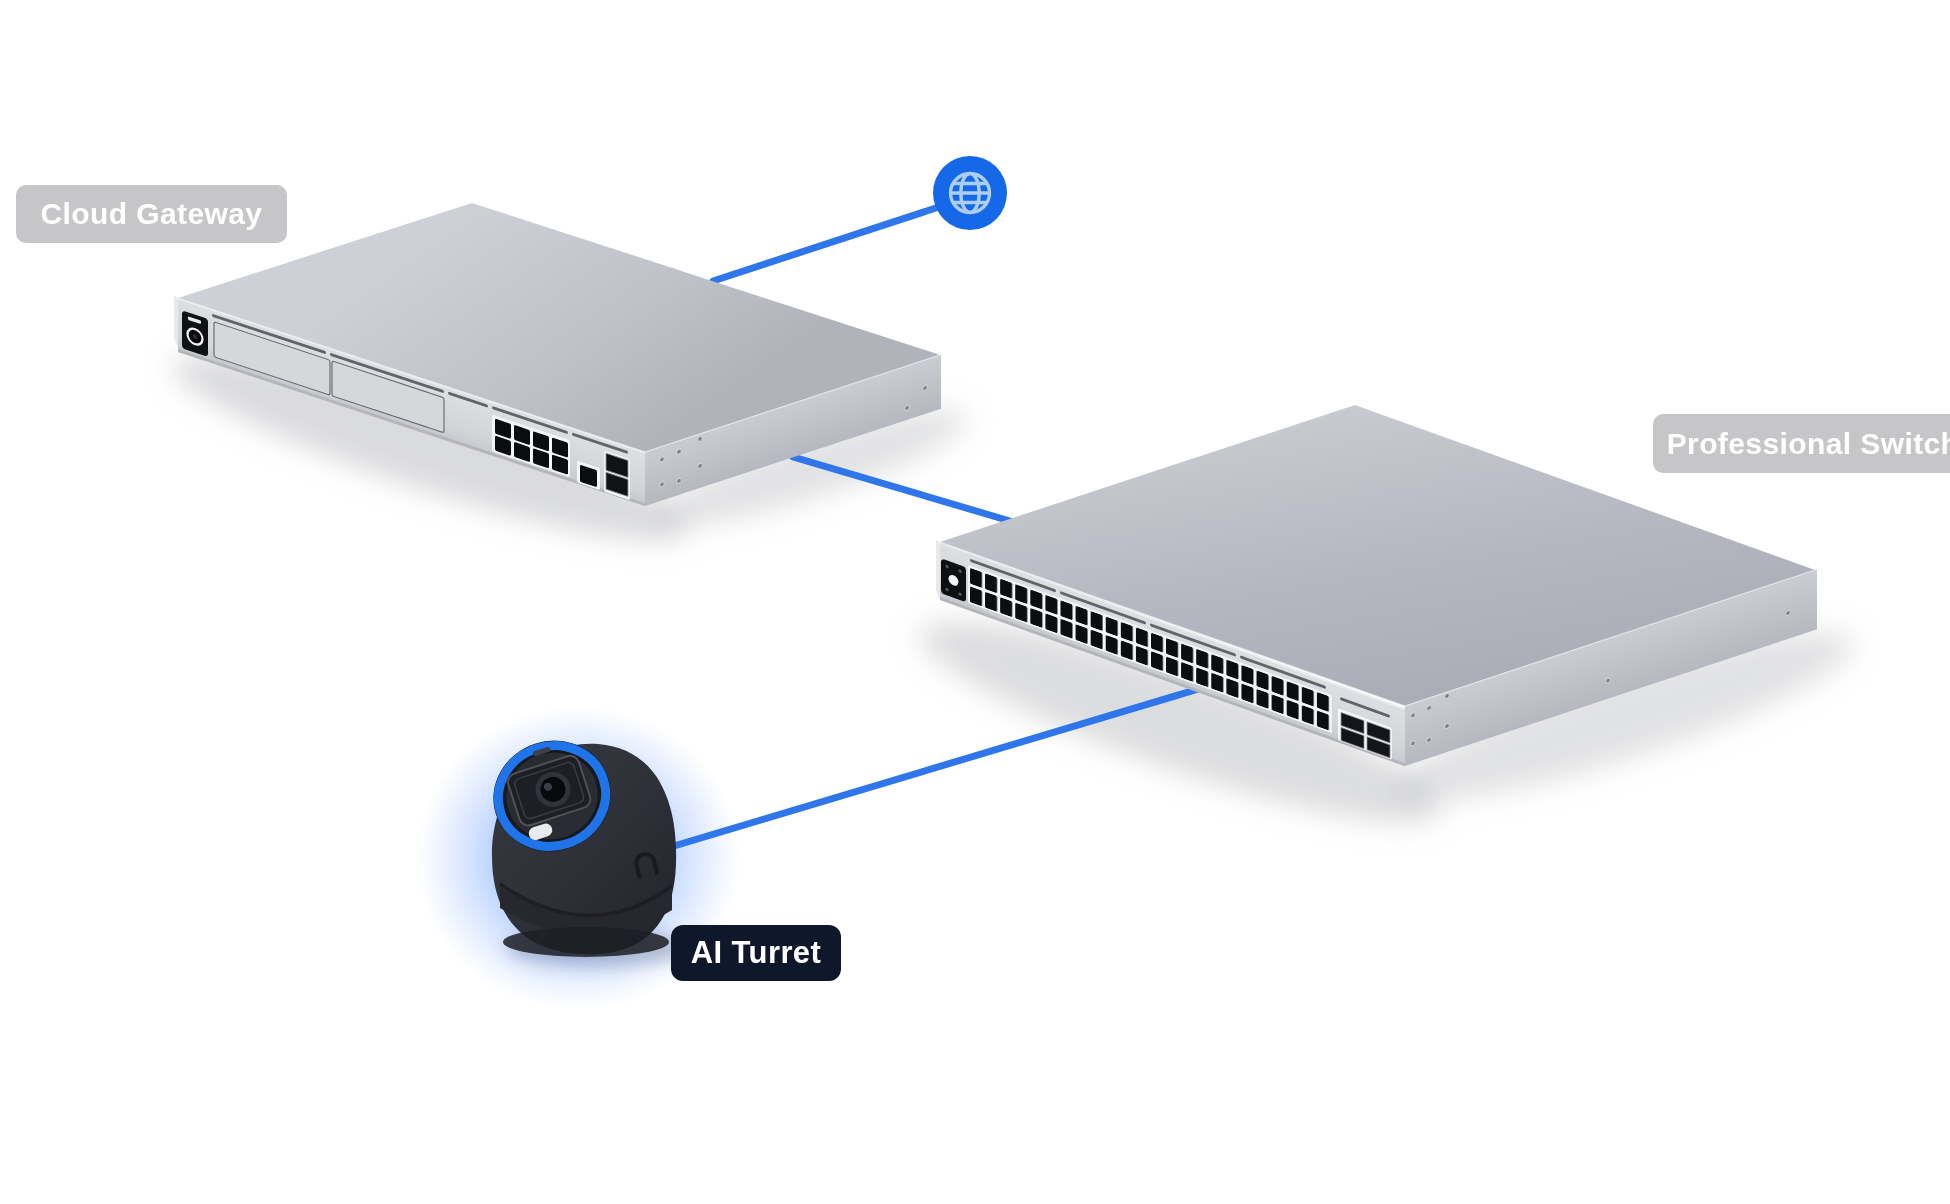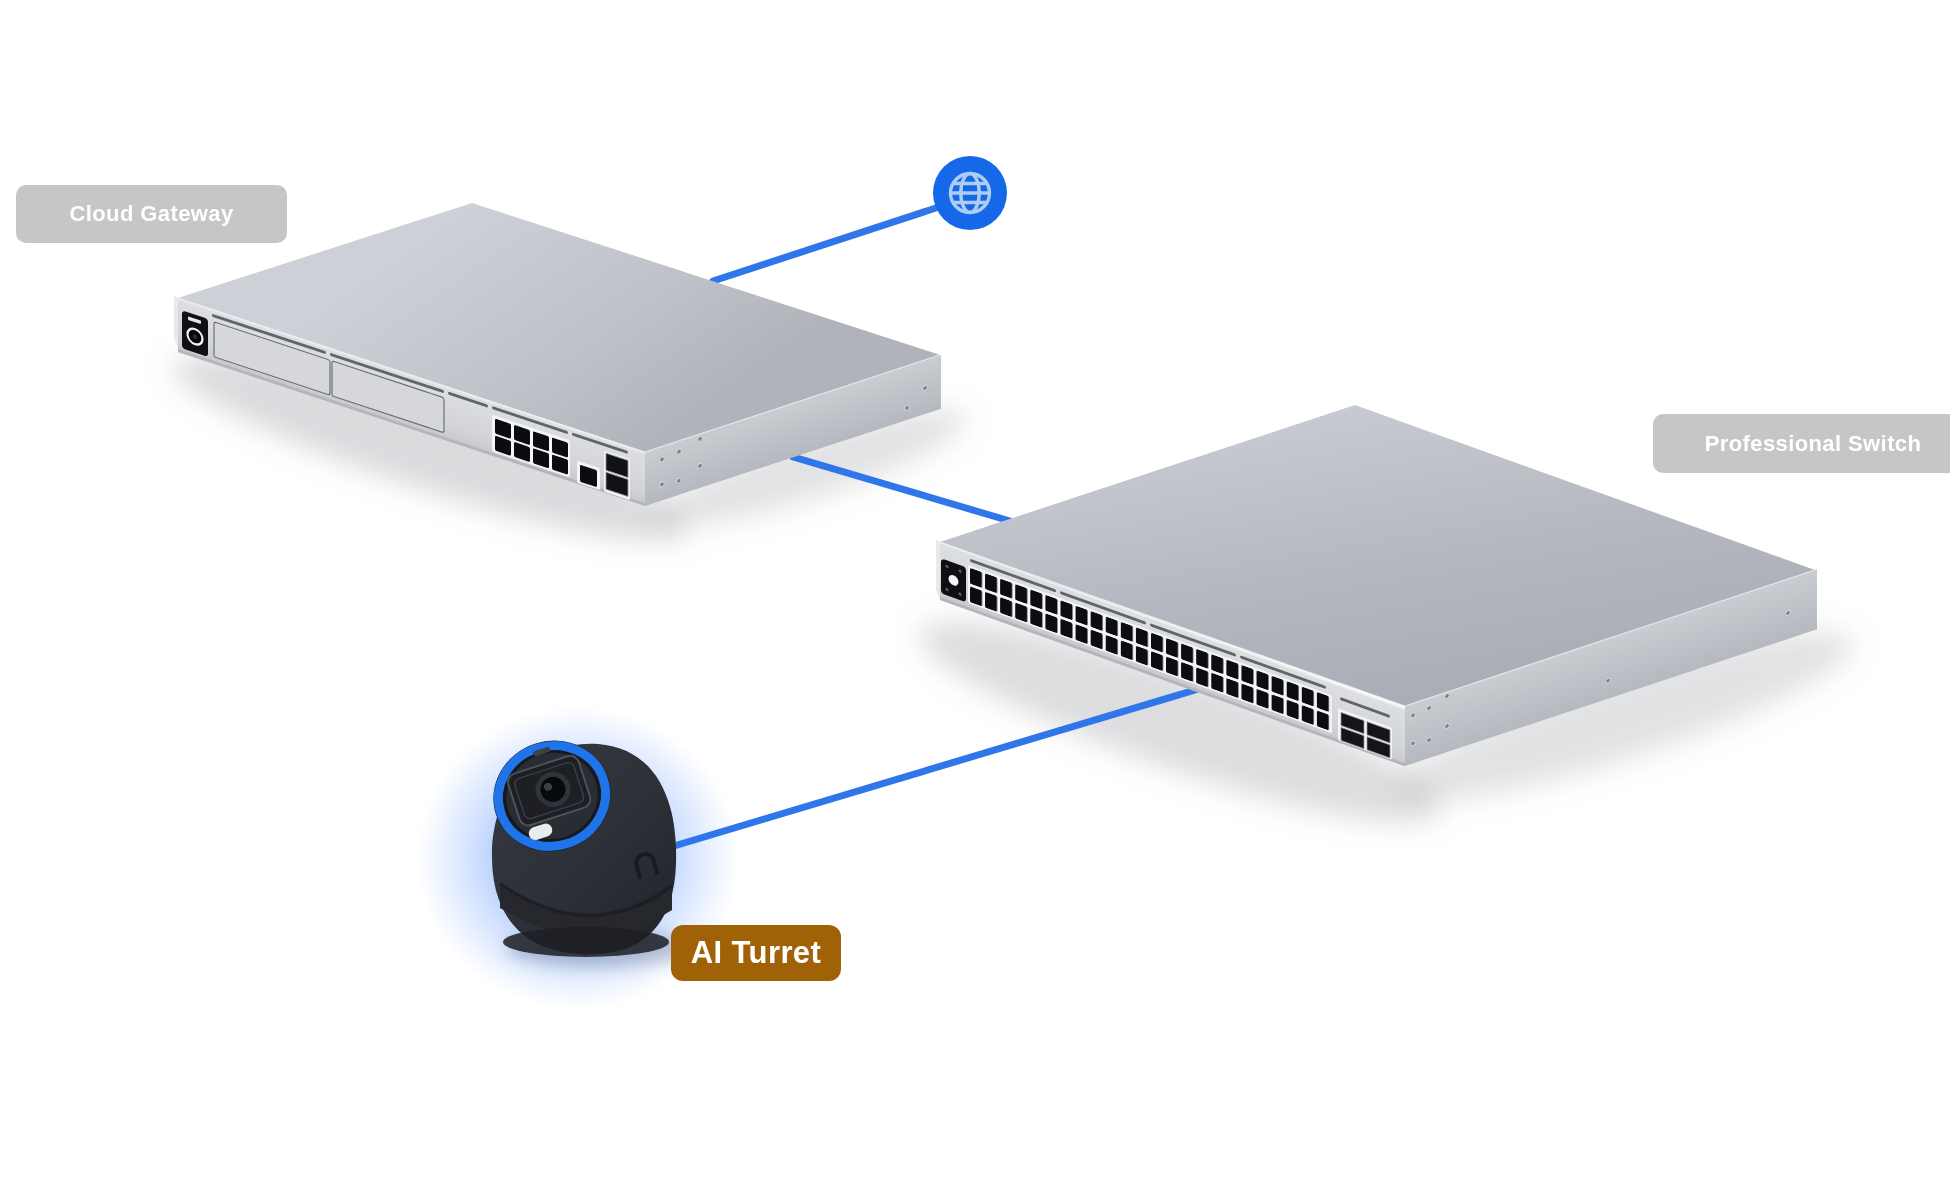--- a/index.html
+++ b/index.html
@@ -16,24 +16,24 @@
     position: absolute;
     display: flex; align-items: center; justify-content: center;
     color: #ffffff;
     letter-spacing: 0.4px;
     white-space: nowrap;
     user-select: none;
   }
   .badge.gray {
     background: #c6c6c8;
     border-radius: 10px;
-    font-size: 22px; font-weight: 600;
+    font-size: 30px; font-weight: 600;
   }
   .badge.blue {
-    background: #a16207;
+    background: #0f172a;
     border-radius: 12px;
     font-size: 31px; font-weight: 700;
   }
   #badge-gateway { left: 16px; top: 185px; width: 271px; height: 58px; }
   #badge-switch  { left: 1653px; top: 414px; width: 320px; height: 59px; }
   #badge-camera  { left: 671px; top: 925px; width: 170px; height: 56px; }
 </style>
 </head>
 <body>
 

